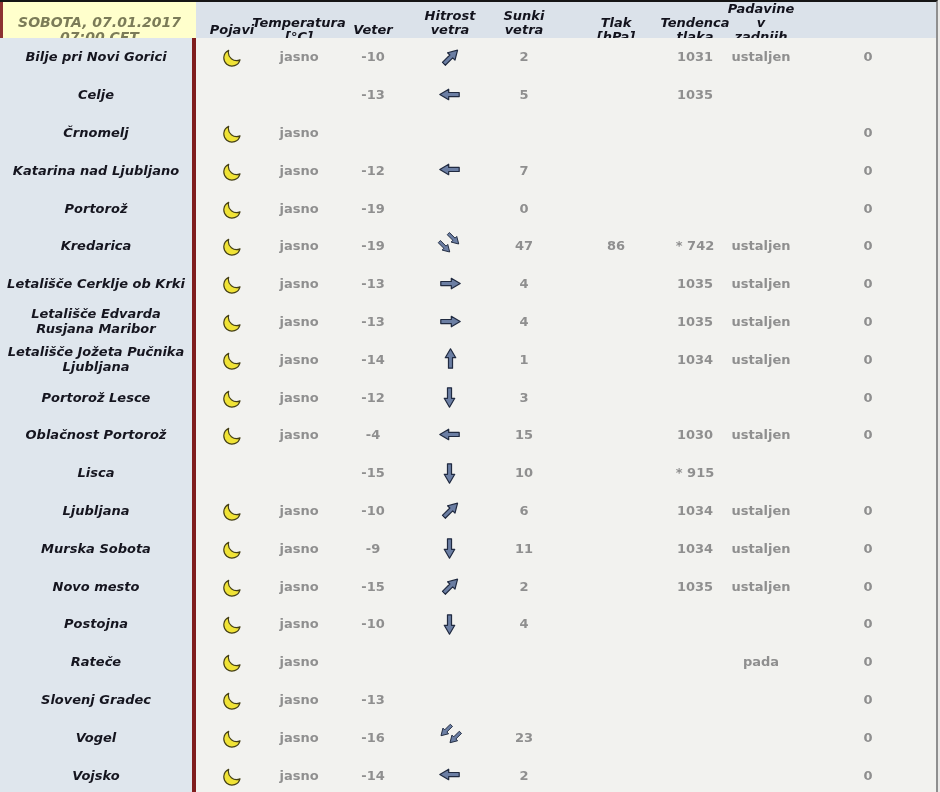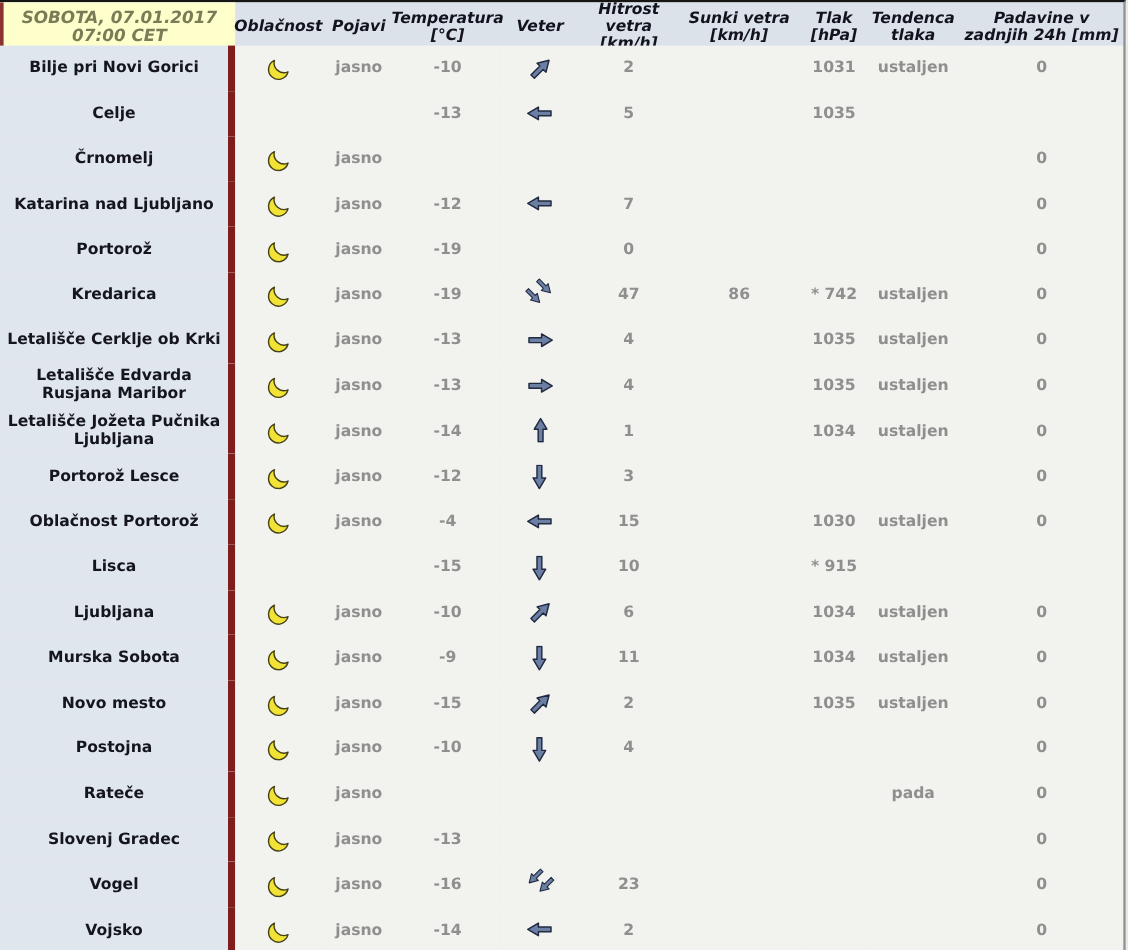--- a/index.html
+++ b/index.html
@@ -56,43 +56,40 @@
   .c{
     display:flex;align-items:center;justify-content:center;
     font-weight:bold;font-size:13px;
     color:var(--value-text);
     background:var(--data-bg);
     text-align:center;
   }
   .c-station{
     background:var(--station-col-bg);
     color:var(--station-text);
+    font-style:italic;
     line-height:15px;
-    border-right:6px solid #7f1d1d;
+    border-right:4px solid #7f1d1d;
     padding:0 6px;
   }
   .arr{display:flex;align-items:center;justify-content:center;width:24px;height:24px;}
   .arr2{position:relative;display:block;width:28px;height:26px;}
   .arrp{position:absolute;display:flex;width:17px;height:11px;}
   .moonwrap{display:flex;align-items:center;justify-content:center;}
 </style>
 </head>
 <body>
 
 <div class="page">
   <div class="tbl">
 
     <div class="hdr">
       <div class="hcell title-cell">
         <span>SOBOTA, 07.01.2017</span>
         <span>07:00 CET</span>
-      </div>
-      <div class="hcell">
-        <span>Oblačnost</span>
-
       </div>
       <div class="hcell">
         <span>Pojavi</span>
 
       </div>
       <div class="hcell">
         <span>Temperatura</span>
         <span class="hsub">[°C]</span>
       </div>
       <div class="hcell">

